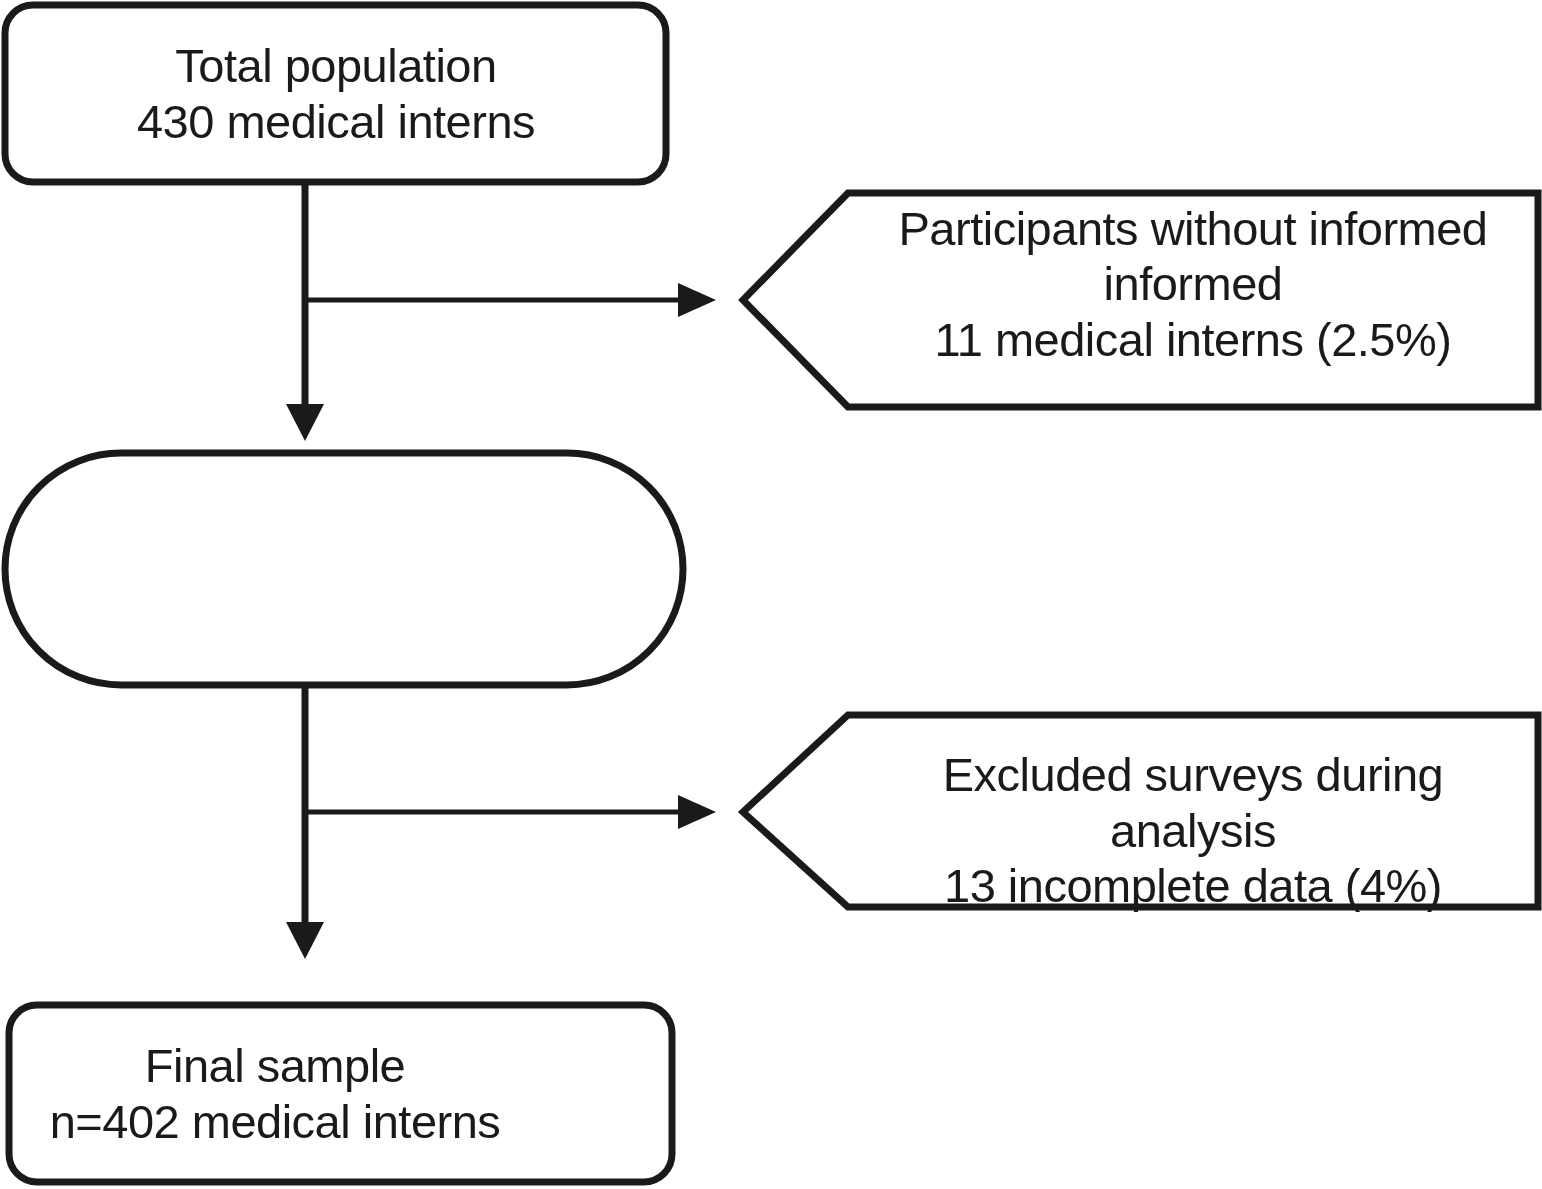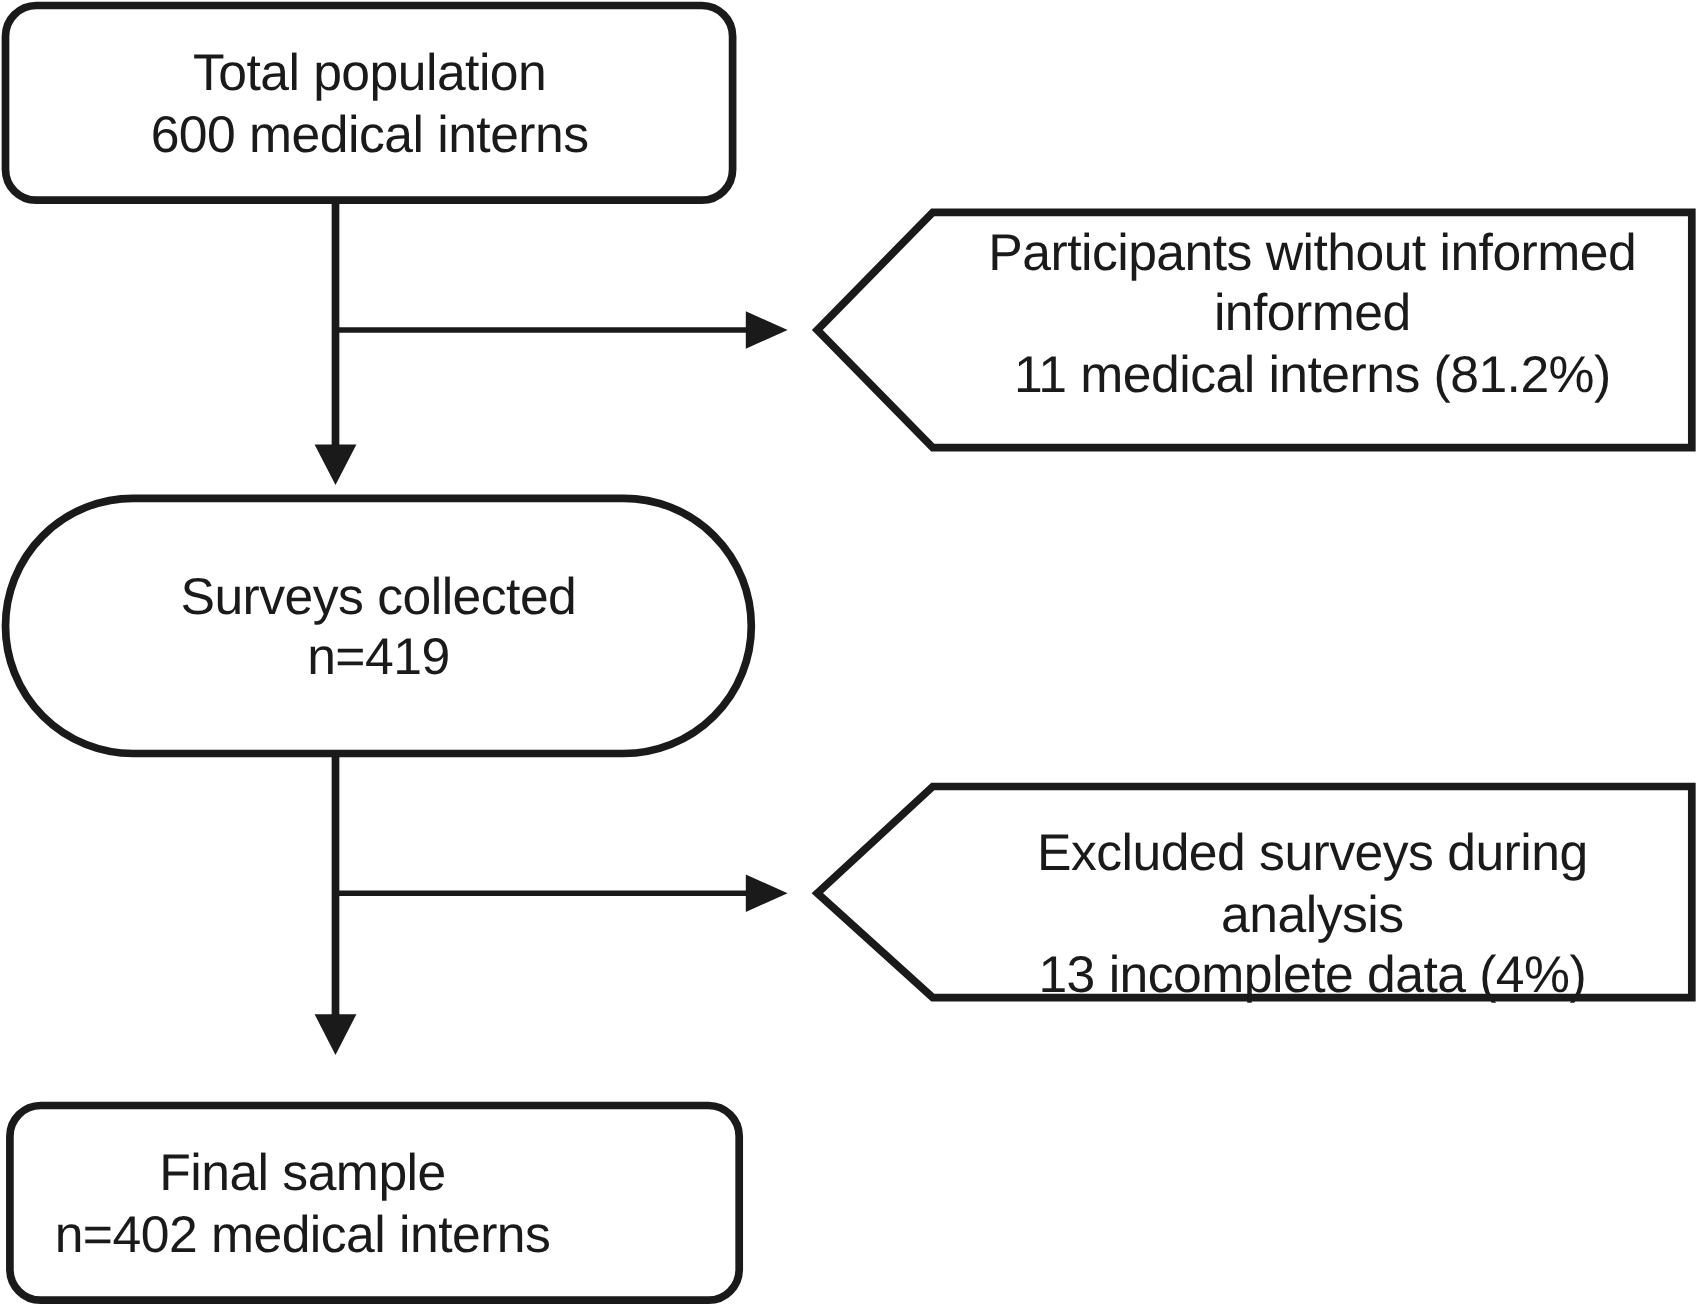--- a/index.html
+++ b/index.html
@@ -99,33 +99,29 @@
     </g>
 
     <g>
       <line x1="305" y1="812" x2="686" y2="812" stroke="#1a1a1a" stroke-width="5"></line>
       <polygon points="678,795 678,829 716,812" fill="#1a1a1a"></polygon>
     </g>
   </svg>
 
   <div class="node-text" id="text-total-population">
     <span class="line">Total population</span>
-    <span class="line">600 medical interns</span>
+    <span class="line">430 medical interns</span>
   </div>
 
   <div class="node-text" id="text-excl-consent">
     <span class="line">Participants without informed</span>
     <span class="line">informed</span>
-    <span class="line">11 medical interns (81.2%)</span>
+    <span class="line">11 medical interns (2.5%)</span>
   </div>
 
-  <div class="node-text" id="text-surveys-collected">
-    <span class="line">Surveys collected</span>
-    <span class="line">n=419</span>
-  </div>
 
   <div class="node-text" id="text-excl-incomplete">
     <span class="line">Excluded surveys during</span>
     <span class="line">analysis</span>
     <span class="line">13 incomplete data (4%)</span>
   </div>
 
   <div class="node-text" id="text-final-sample">
     <span class="line">Final sample</span>
     <span class="line">n=402 medical interns</span>

